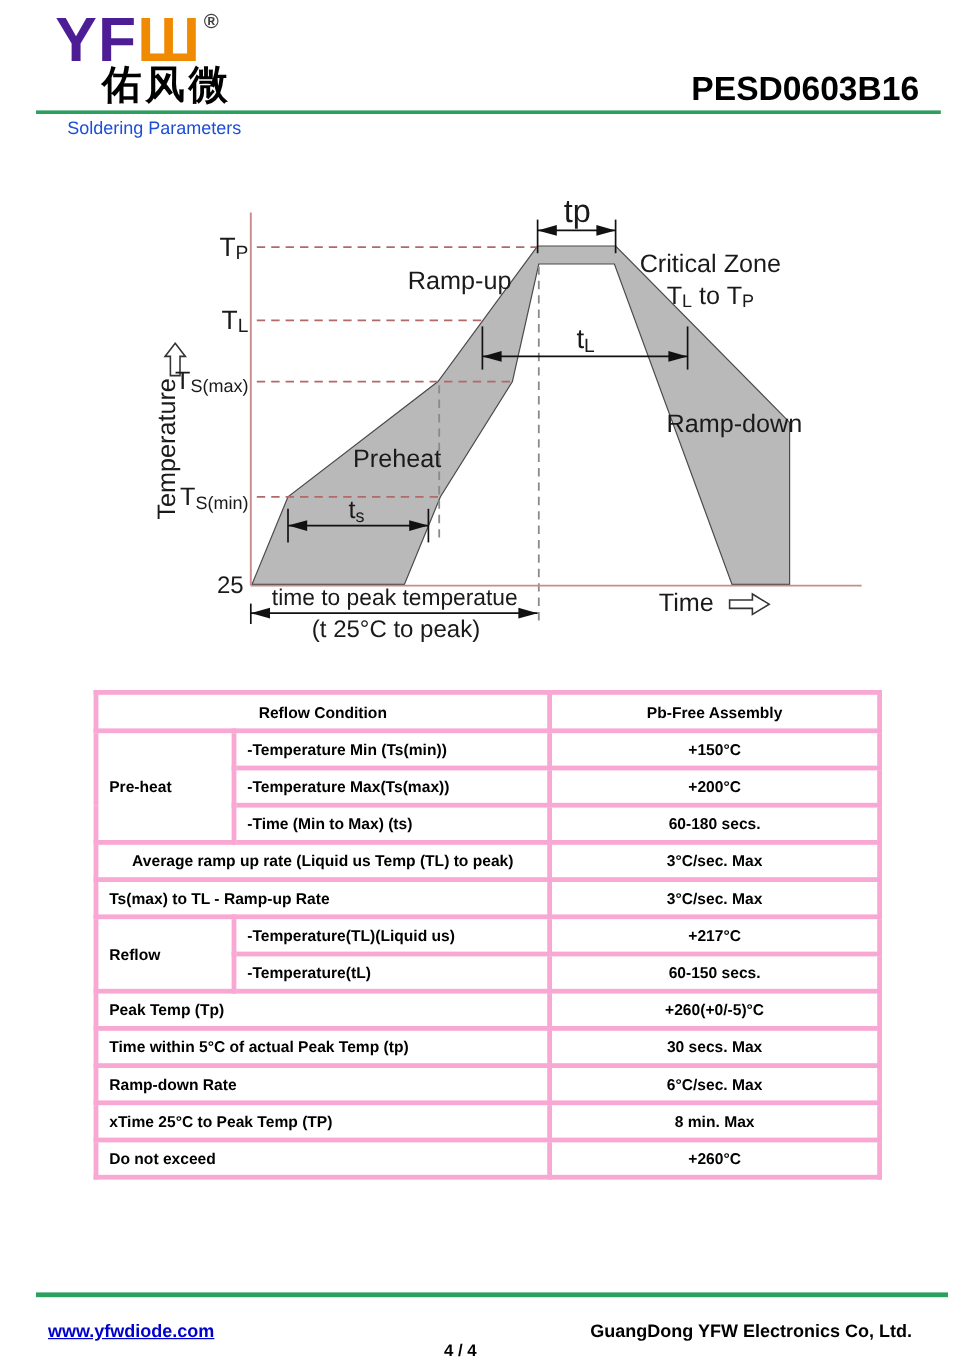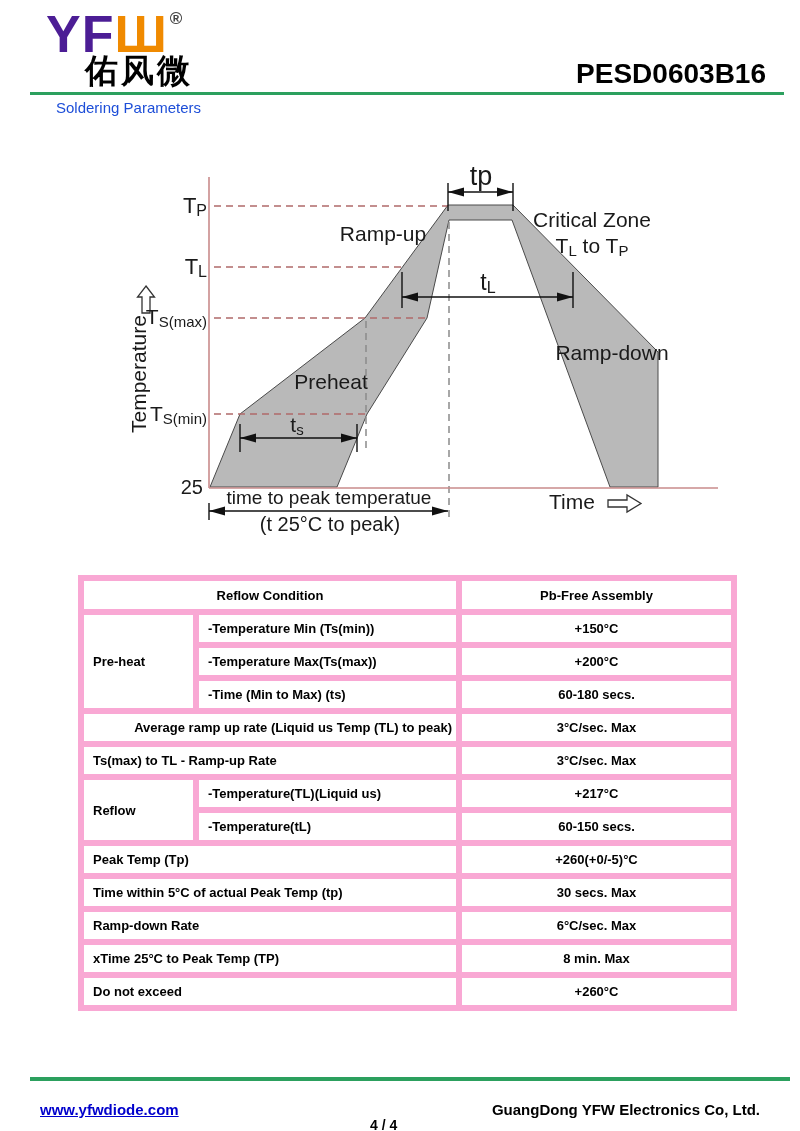--- a/index.html
+++ b/index.html
@@ -13,24 +13,24 @@
   .logo-reg{font-size:17px;color:#444;vertical-align:28px;font-weight:bold;margin-left:2px;}
   .logo-line2{left:48px;top:54px;font-size:33px;font-weight:bold;color:#000;letter-spacing:3px;line-height:1;margin-left:37px;}
   .part-number{right:34px;top:58px;font-size:28px;font-weight:bold;color:#000;}
   .green-rule{left:30px;right:16px;top:92px;height:3px;}
   .section-title{left:56px;top:99px;font-size:15px;font-weight:normal;color:#1d4ed8;}
 
   
   .spec-table{left:78px;top:575px;}
   table{border-collapse:collapse;table-layout:fixed;width:653px;font-family:"Liberation Sans",sans-serif;
         font-size:13px;font-weight:bold;color:#000;border:2px solid #000;}
-  td{border:6px solid #f9a8d4;height:27px;padding:0 4px;overflow:hidden;}
+  td{border:4px solid #f9a8d4;height:27px;padding:0 4px;overflow:hidden;}
   td.hdr{text-align:center;height:28px;}
   td.left{text-align:left;padding-left:9px;}
-  td.center{text-align:right;}
+  td.center{text-align:center;}
   td.val{text-align:center;}
 
   
   .footer-rule{left:30px;right:10px;top:1077px;height:4px;}
   .footer-link{left:40px;top:1101px;font-size:15px;font-weight:bold;color:#0000cc;text-decoration:underline;}
   .footer-page{left:370px;top:1103px;font-size:14px;font-weight:bold;color:#000;margin-top:14px;}
   .footer-company{right:40px;top:1101px;font-size:15px;font-weight:bold;color:#000;}
 
   svg text{font-family:"Liberation Sans",sans-serif;fill:#1a1a1a;}
 </style>

